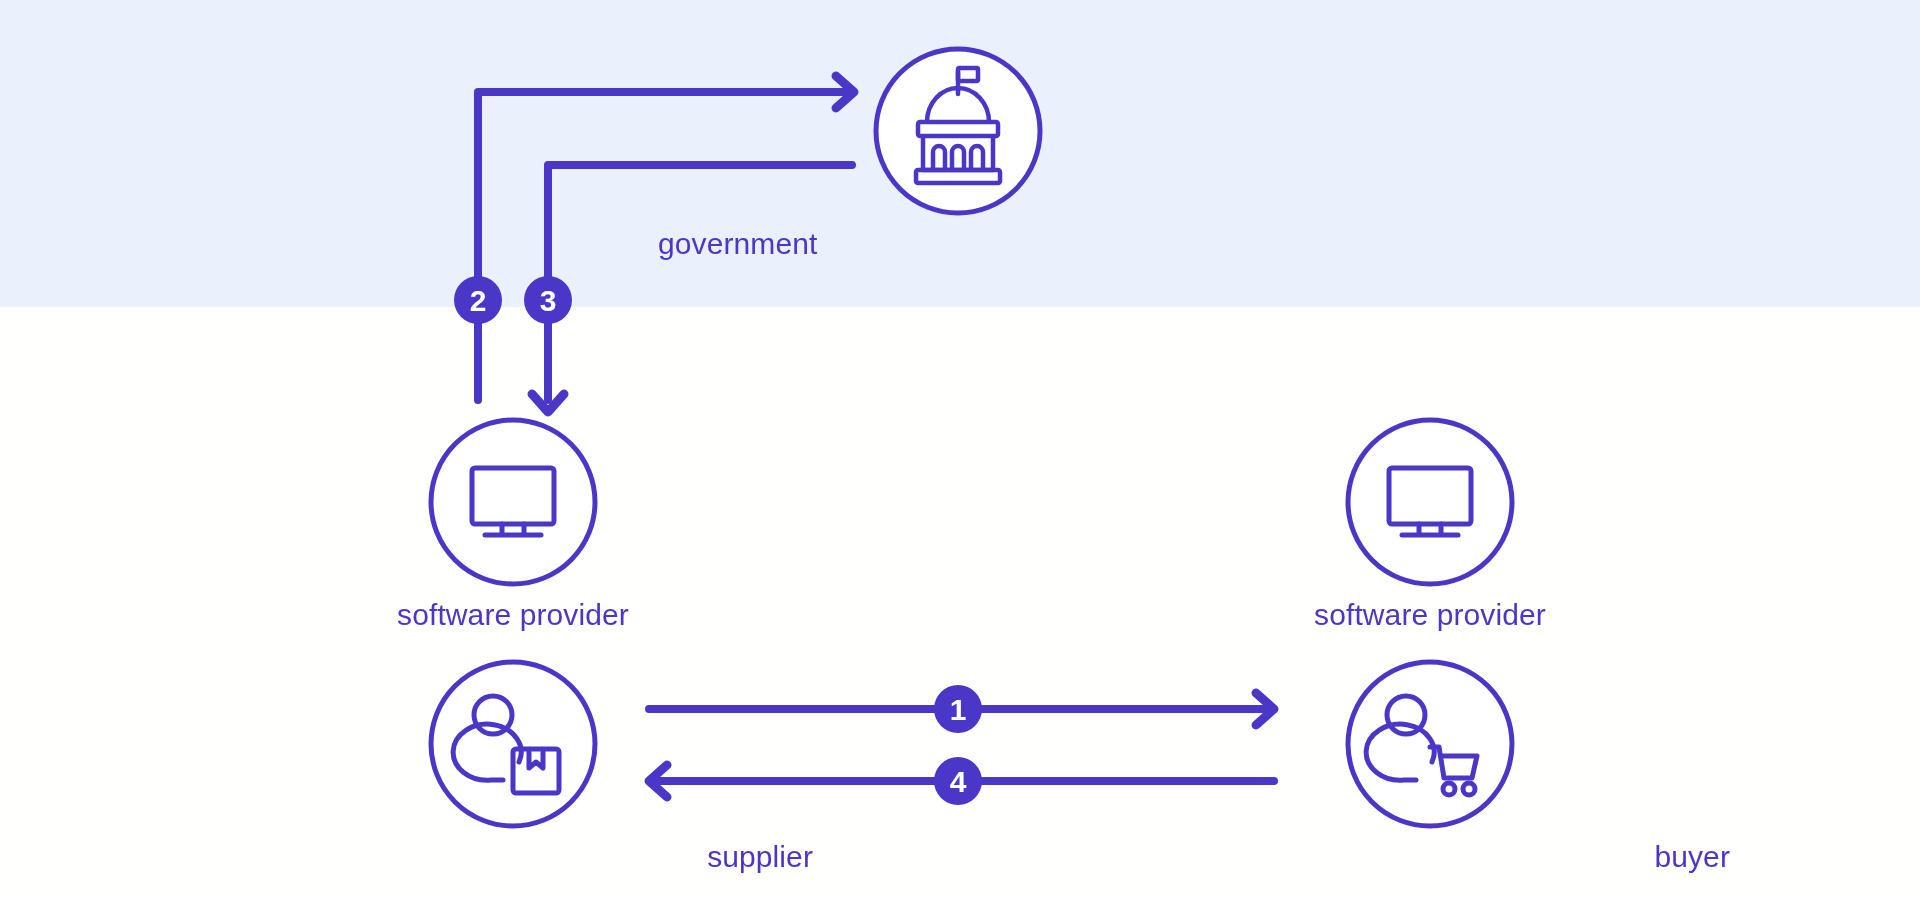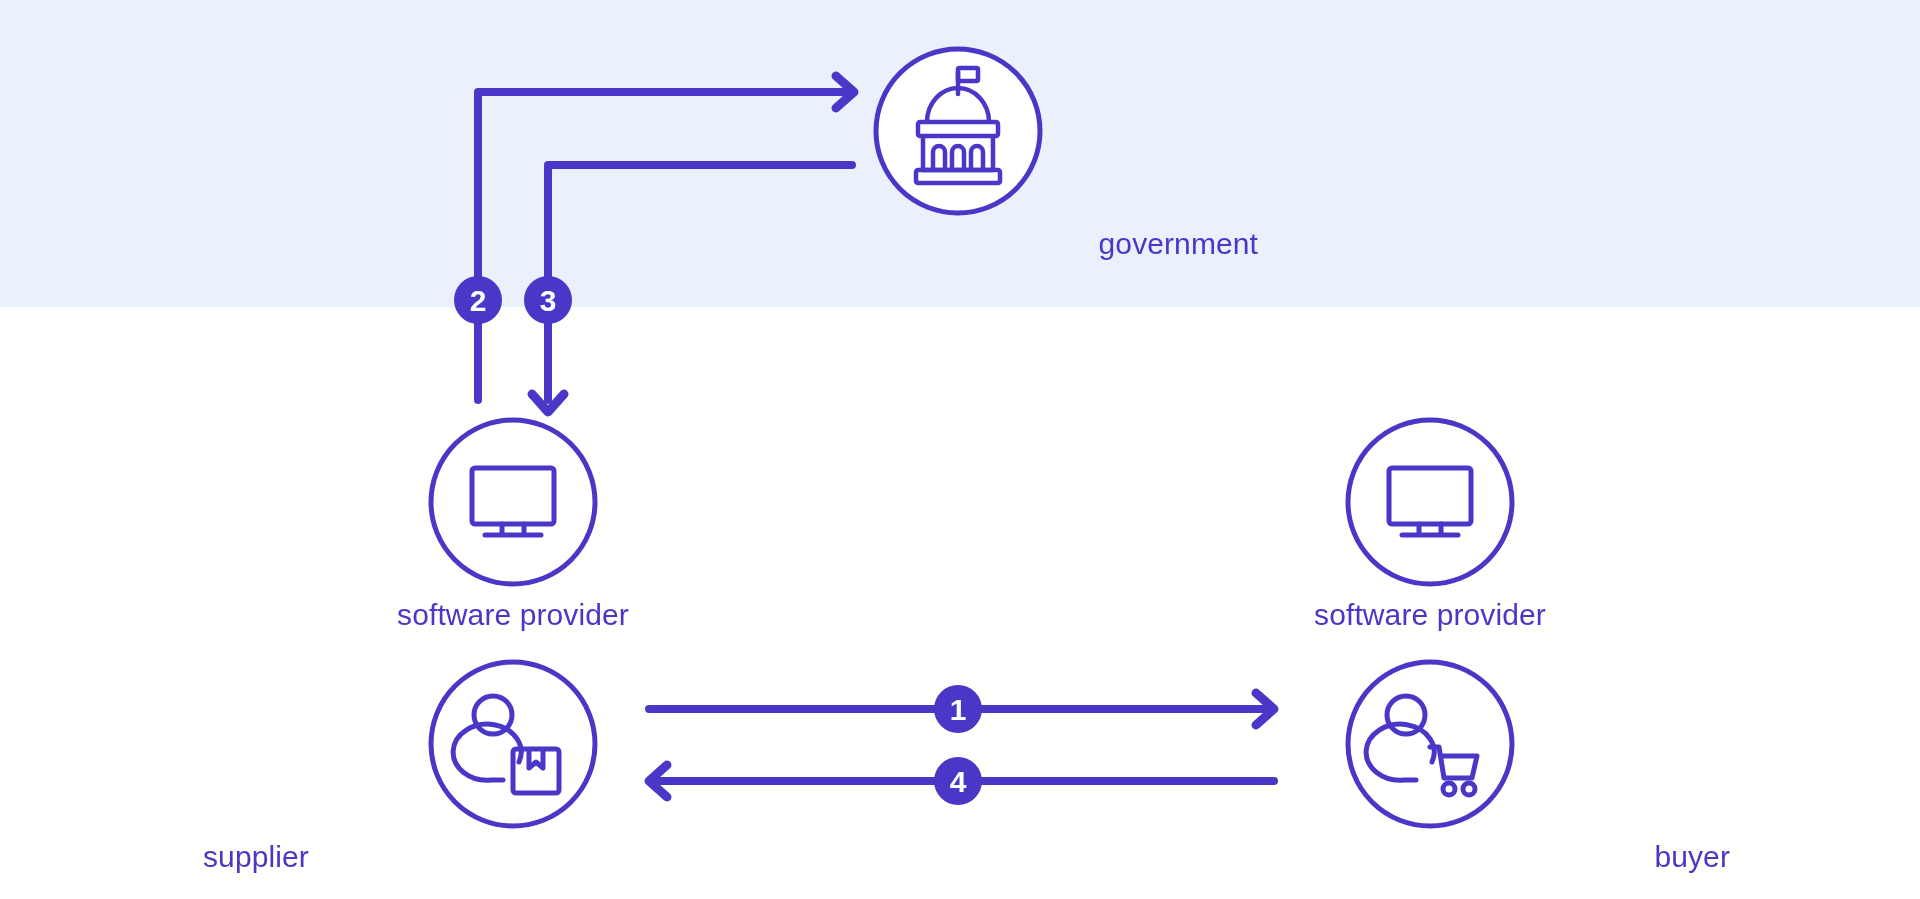--- a/index.html
+++ b/index.html
@@ -169,23 +169,23 @@
       <circle cx="958" cy="709" r="24" fill="#4a37c8"></circle>
       <text class="badge-num" x="958" y="709" text-anchor="middle" dominant-baseline="central">1</text>
     </g>
 
     <g>
       <circle cx="958" cy="781" r="24" fill="#4a37c8"></circle>
       <text class="badge-num" x="958" y="781" text-anchor="middle" dominant-baseline="central">4</text>
     </g>
   </svg>
 
-  <div class="node-label" style="left: 658px; top: 229px; width: 600px; margin-left: 0px; text-align: right;">government</div>
+  <div class="node-label" style="left: 658px; top: 229px; width: 600px; margin-left: 0px; text-align: left;">government</div>
 
   <div class="node-label" style="left: 213px; top: 600px; width: 600px; margin-left: 0px; text-align: center;">software provider</div>
 
   <div class="node-label" style="left: 1130px; top: 600px; width: 600px; margin-left: 0px; text-align: center;">software provider</div>
 
-  <div class="node-label" style="left: 203px; top: 842px; width: 600px; margin-left: 0px; text-align: left;">supplier</div>
+  <div class="node-label" style="left: 213px; top: 842px; width: 600px; margin-left: 0px; text-align: right;">supplier</div>
 
   <div class="node-label" style="left: 1130px; top: 842px; width: 600px; margin-left: 0px; text-align: right;">buyer</div>
 
 </div>
 
 </body></html>

